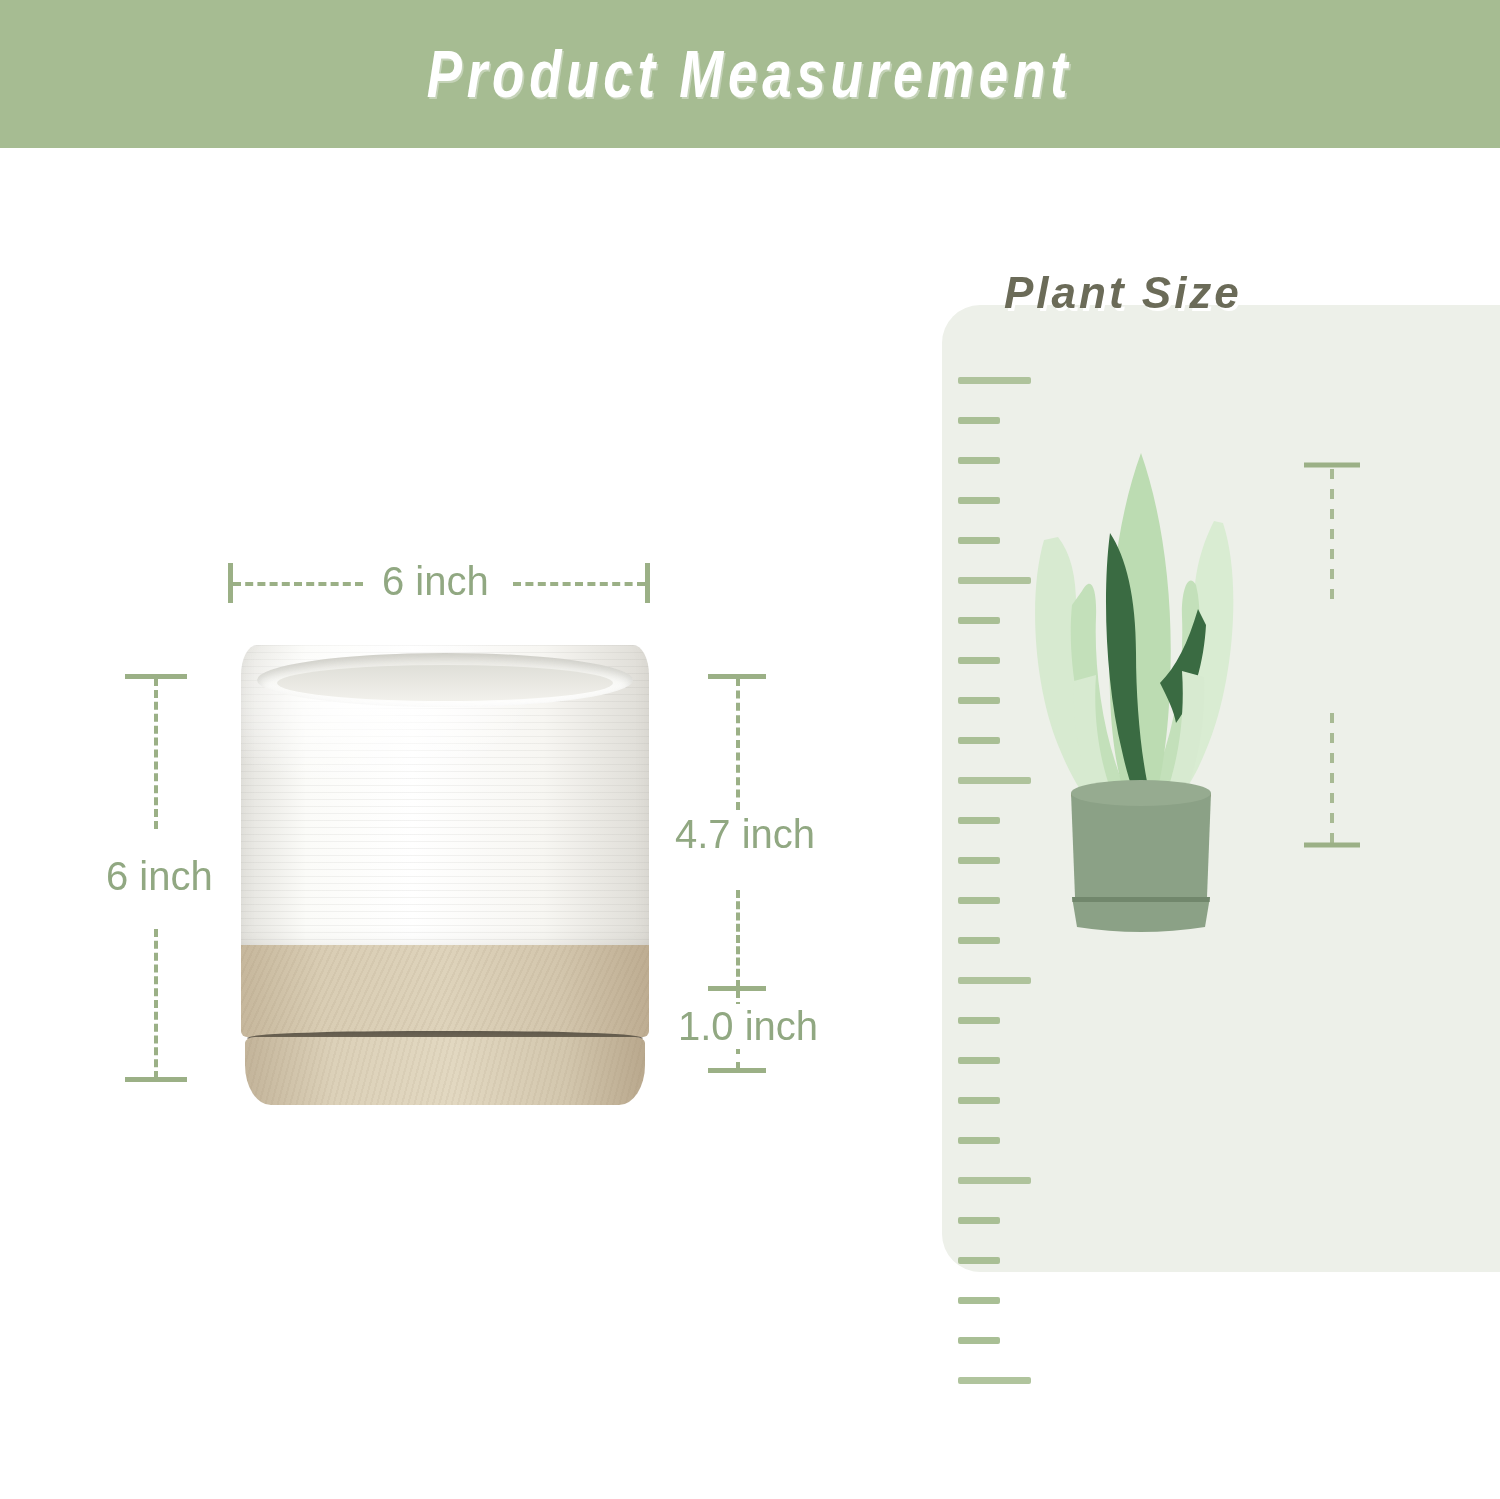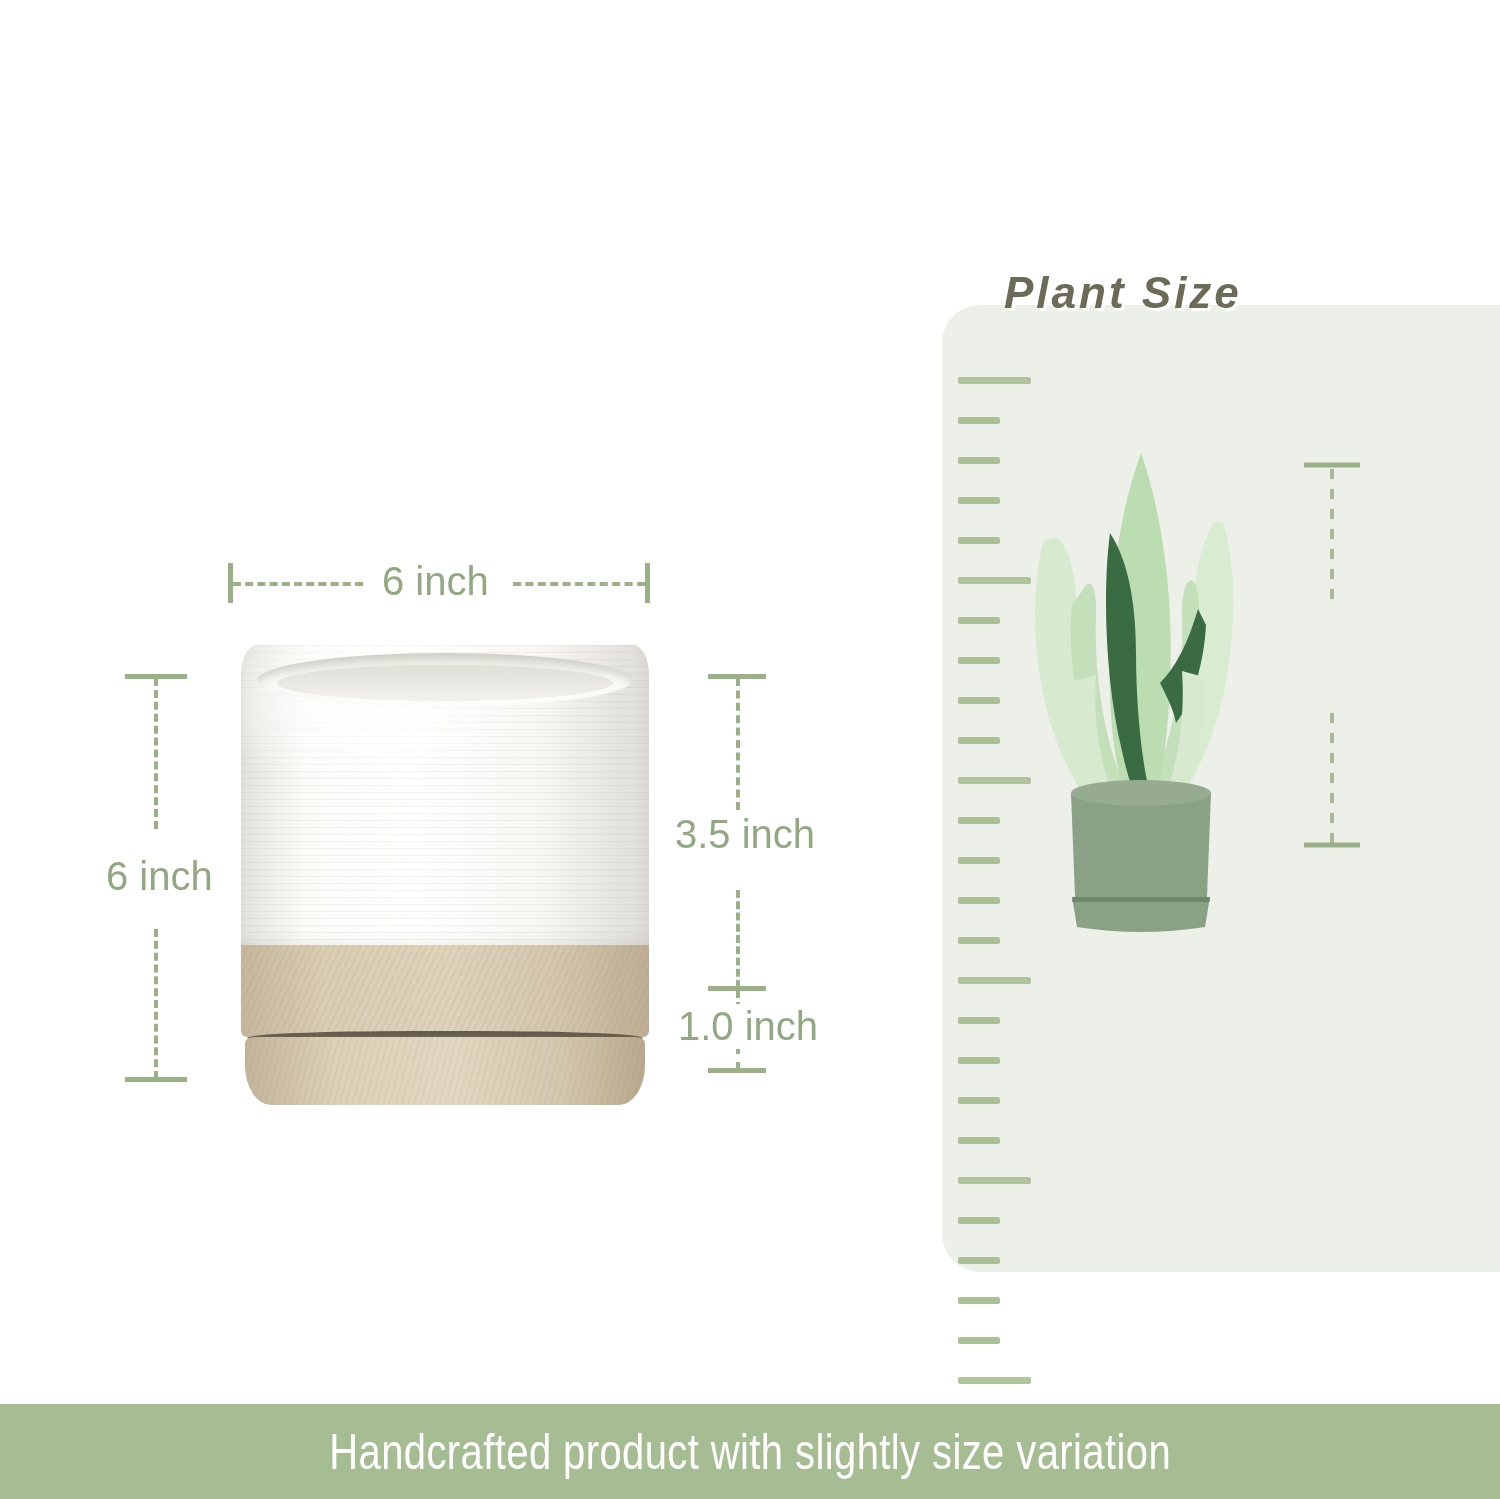--- a/index.html
+++ b/index.html
@@ -144,20 +144,23 @@
     display:flex;align-items:center;justify-content:center;
     color:#ffffff;font-size:29px;white-space:nowrap;
     box-shadow:0 1px 3px rgba(0,0,0,.12);
   }
 </style>
 </head>
 <body>
 
 <div class="stage">
 
+  <div id="header-band" class="band">
+    <div class="band-title">Product  Measurement</div>
+  </div>
 
   <div id="product-photo">
     <div class="pot-body"></div>
     <div class="pot-rim"></div>
     <div class="pot-rim-inner"></div>
     <div class="pot-base"></div>
     <div class="pot-shadowgap"></div>
     <div class="saucer"></div>
   </div>
 
@@ -174,21 +177,21 @@
     <div class="dim-cap-h" style="left:125px;top:1077px;width:62px;"></div>
     <div class="dash-v" style="left:154px;top:678px;height:151px;"></div>
     <div class="dash-v" style="left:154px;top:929px;height:150px;"></div>
     <div class="dim-label" style="left:96px;top:854px;">6 inch</div>
   </div>
 
   <div>
     <div class="dim-cap-h" style="left:708px;top:674px;width:58px;"></div>
     <div class="dash-v" style="left:736px;top:678px;height:132px;"></div>
     <div class="dash-v" style="left:736px;top:890px;height:98px;"></div>
-    <div class="dim-label" style="left:665px;top:812px;">3.5 inch</div>
+    <div class="dim-label" style="left:665px;top:812px;">4.7 inch</div>
   </div>
 
   <div>
     <div class="dim-cap-h" style="left:708px;top:986px;width:58px;"></div>
     <div class="dim-cap-h" style="left:708px;top:1068px;width:58px;"></div>
     <div class="dash-v" style="left:736px;top:990px;height:20px;"></div>
     <div class="dash-v" style="left:736px;top:1046px;height:24px;"></div>
     <div class="dim-label" style="left:668px;top:1004px;">1.0 inch</div>
   </div>
 
@@ -253,17 +256,14 @@
       <line x1="40" y1="14" x2="40" y2="152" stroke="#a8ba94" stroke-width="4" stroke-dasharray="10 10"></line>
       <line x1="40" y1="258" x2="40" y2="388" stroke="#a8ba94" stroke-width="4" stroke-dasharray="10 10"></line>
       <line x1="12" y1="390" x2="68" y2="390" stroke="#9bb086" stroke-width="5"></line>
     </svg>
 
   </div>
 
   <div id="plant-size-title">Plant Size</div>
 
 
-  <div id="footer-band" class="band">
-    <div class="band-sub">Handcrafted product with slightly size variation</div>
-  </div>
 
 </div>
 
 </body></html>

